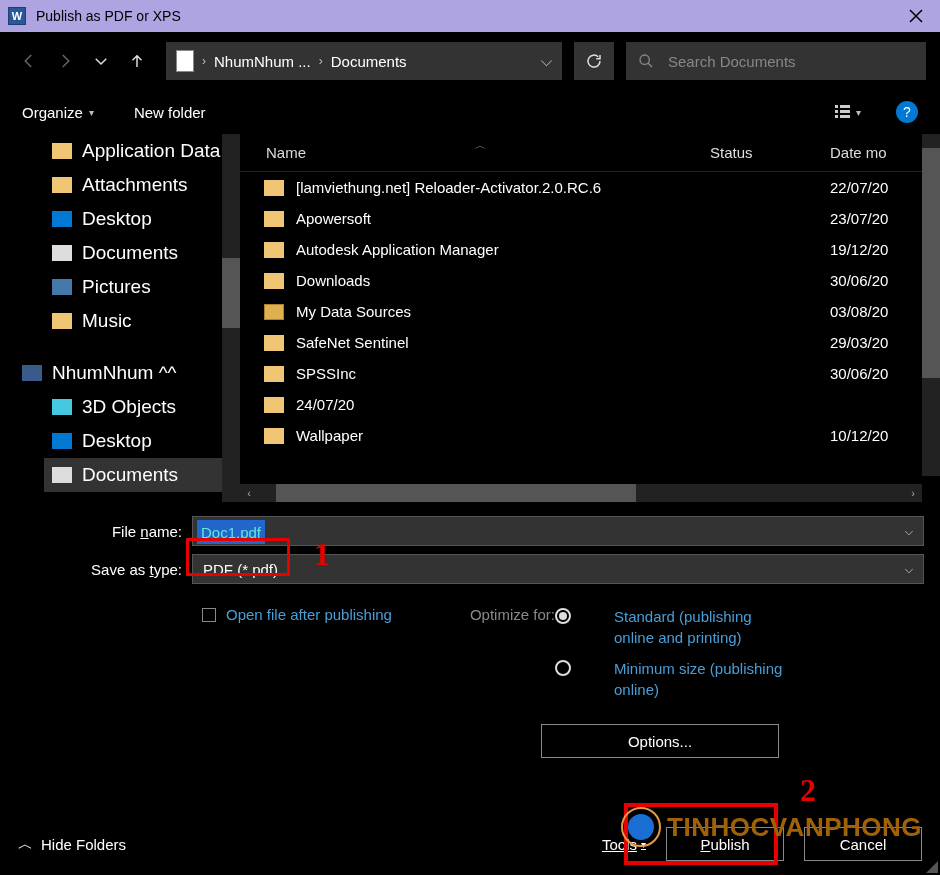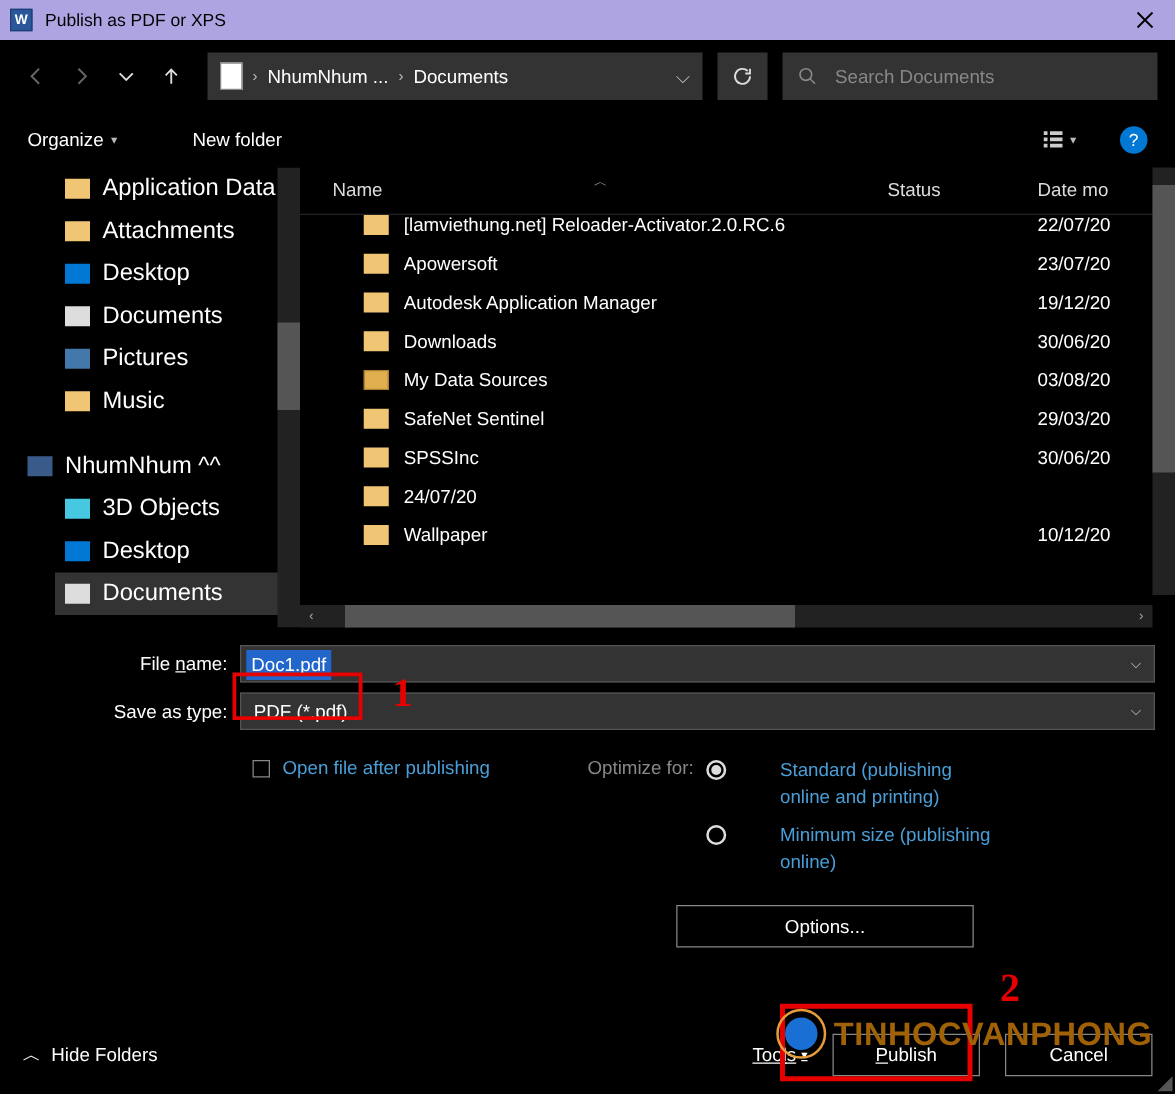--- a/index.html
+++ b/index.html
@@ -19,21 +19,21 @@
 .addressbar .chev { color: #bbb; font-size: 12px; }
 .addressbar .down-caret { margin-left: auto; color:#bbb; }
 .refresh-btn { width: 40px; height: 38px; background: #333; display: flex; align-items: center; justify-content: center; margin-left: 6px; cursor: pointer; }
 .refresh-btn svg { stroke: #ddd; fill: none; stroke-width: 2; width: 18px; height: 18px; }
 .searchbox { width: 300px; height: 38px; background: #333; display: flex; align-items: center; padding: 0 12px; color: #888; font-size: 15px; margin-left: 6px; }
 .searchbox svg { width: 16px; height: 16px; stroke: #888; fill: none; stroke-width: 2; margin-right: 14px; }
 
 .toolbar { height: 44px; background: #000; display: flex; align-items: center; padding: 0 22px; color: #fff; font-size: 15px; text-align: center; }
 .toolbar .organize { cursor: pointer; display:flex; align-items:center; gap:6px; }
 .toolbar .caret { font-size: 10px; color: #bbb; }
-.toolbar .newfolder { margin-left: 60px; cursor: pointer; }
+.toolbar .newfolder { margin-left: 40px; cursor: pointer; }
 .toolbar .spacer { flex: 1; }
 .toolbar .view-icon { width: 34px; height: 22px; display:flex; align-items:center; gap:4px; cursor:pointer; margin-right: 28px; }
 .toolbar .help-icon { width: 22px; height: 22px; border-radius: 50%; background: #0078d4; color: #fff; display:flex; align-items:center; justify-content:center; font-size:14px; cursor:pointer; }
 
 .main { display: flex; height: 368px; background: #000; position: relative; }
 .sidebar { width: 240px; overflow: hidden; position: relative; }
 .sidebar-inner { padding-left: 44px; }
 .tree-item { height: 34px; display: flex; align-items: center; color: #fff; font-size: 19px; gap: 10px; cursor: pointer; padding-left: 8px; }
 .tree-item.selected { background: #333; }
 .tree-item.lvl0 { padding-left: 0; margin-left: -22px; }
@@ -48,40 +48,40 @@
 .sidebar-scroll-thumb { position: absolute; right: 0; top: 124px; width: 18px; height: 70px; background: #555; }
 .sidebar-chevron-up { position:absolute; right:2px; top:0; color:#ccc; font-size:12px; }
 
 .filepanel { flex: 1; position: relative; color: #fff; }
 .filehead { height: 38px; display: flex; align-items: center; font-size: 15px; color: #ddd; border-bottom: 1px solid #222; }
 .filehead .col-name { padding-left: 26px; flex: 1; position: relative; }
 .filehead .col-status { width: 120px; }
 .filehead .col-date { width: 110px; text-align:left; }
 .filehead .sort-caret { position:absolute; left:50%; top:-6px; font-size:11px; color:#888; }
 .filelist { overflow: hidden; }
-.file-row { height: 31px; display: flex; align-items: flex-start; font-size: 15px; padding-left: 27px; }
+.file-row { height: 31px; display: flex; align-items: center; font-size: 15px; }
 .file-row .fr-icon { width: 20px; height: 16px; background: #f0c674; margin-left: 24px; margin-right: 12px; flex-shrink: 0; }
 .file-row .fr-icon.special { background: #e0b050; border:1px solid #b08030; }
 .file-row .fr-name { flex: 1; white-space: nowrap; overflow: hidden; }
 .file-row .fr-date { width: 110px; }
 .filepanel-vscroll { position:absolute; right:0; top:0; width:18px; height:342px; background:#222; }
 .filepanel-vscroll-thumb { position:absolute; right:0; top:14px; width:18px; height:230px; background:#555; }
 .filepanel-hscroll { position:absolute; left:0; bottom:0; right:18px; height:18px; background:#222; display:flex; align-items:center; }
 .filepanel-hscroll-thumb { height:18px; width:360px; background:#555; margin-left:18px; }
 .filepanel-hscroll .harrow { width:18px; text-align:center; color:#aaa; font-size:11px; }
 .filepanel-hscroll .harrow.right { margin-left:auto; }
 
 .bottom { padding: 14px 16px 14px 16px; background:#000; color:#fff; }
 .formrow { display:flex; align-items:center; margin-bottom: 8px; }
 .formlabel { width: 176px; text-align: right; padding-right: 10px; font-size: 15px; }
 .formlabel .ul { text-decoration: underline; }
 .combo { flex: 1; height: 30px; background:#333; border:1px solid #555; display:flex; align-items:center; padding: 0 10px; font-size:15px; position:relative; }
 .combo .caret { position:absolute; right:10px; color:#bbb; font-size:11px; }
 .combo.filename { position: relative; }
-.combo.filename .sel-highlight { position:absolute; left:4px; top:3px; height:24px; background:#2266cc; color:#ffffff; padding:1px 4px; font-size:15px; display:flex; align-items:center; }
+.combo.filename .sel-highlight { position:absolute; left:4px; top:3px; height:24px; background:#2266cc; color:#5eead4; padding:1px 4px; font-size:15px; display:flex; align-items:center; }
 .red-box-1 { position:absolute; left:186px; top:538px; width:104px; height:38px; border:3px solid #e60000; pointer-events:none; z-index:50; }
 .annot-1 { position:absolute; left:314px; top:536px; color:#e60000; font-size:32px; font-weight:bold; z-index:50; font-family: Georgia, serif; }
 
 .options-area { display:flex; padding-top:14px; padding-left: 186px; font-size:15px; align-items:flex-start; }
 .checkbox-row { display:flex; align-items:center; gap:10px; }
 .checkbox-box { width:14px; height:14px; border:1px solid #888; background:#000; }
 .link-blue { color:#4a9ed8; cursor:pointer; }
 .optimize-col { margin-left: 78px; }
 .optimize-label { color:#888; }
 .radio-row { display:flex; align-items:flex-start; gap:10px; margin-bottom:10px; }
@@ -313,21 +313,21 @@
       <span class="caret">⌵</span>
     </div>
   </div>
 
   <div class="options-area">
     <div class="checkbox-row">
       <div class="checkbox-box"></div>
       <span class="link-blue">Open file after publishing</span>
     </div>
     <div class="optimize-col">
-      <div style="display:flex; gap:10px;">
+      <div style="display:flex; gap:0;">
         <span class="optimize-label">Optimize for:</span>
         <div>
           <div class="radio-row">
             <div class="radio-outer checked">
                 <div class="radio-inner"></div>
               </div>
             <span class="radio-text link-blue">Standard (publishing online and printing)</span>
           </div>
           <div class="radio-row">
             <div class="radio-outer">

